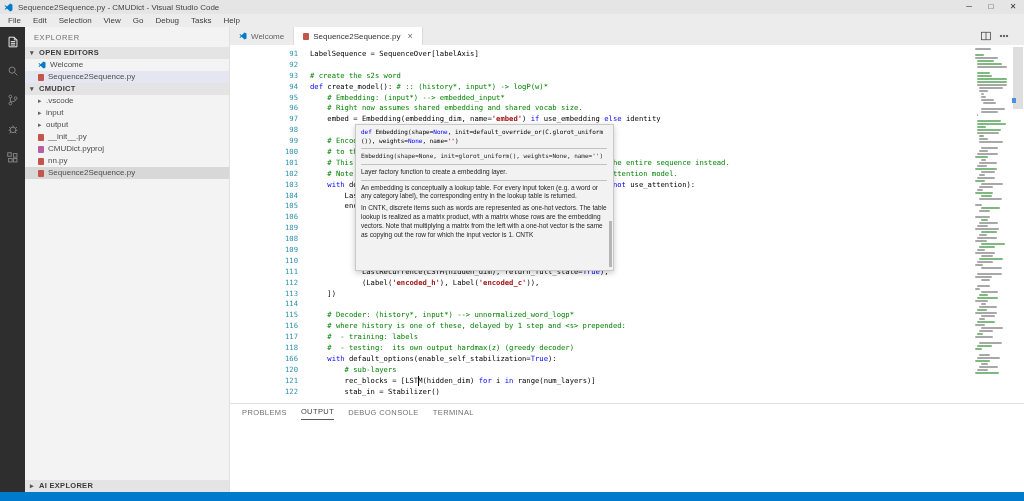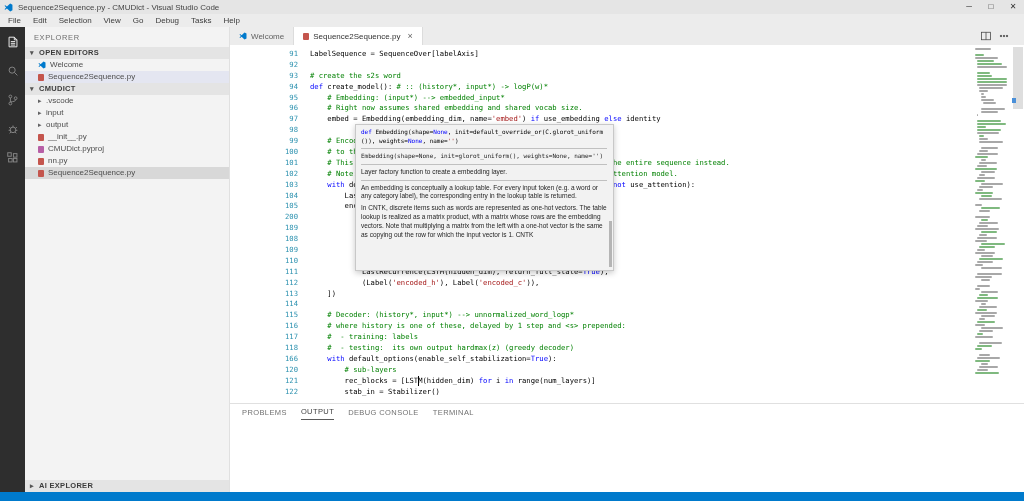--- a/index.html
+++ b/index.html
@@ -50,21 +50,21 @@
   .ed-actions { position:absolute; right:14px; top:0; height:18px; display:flex; align-items:center; gap:6px; color:#424242; }
   .ed-actions svg { width:12px; height:12px; stroke:currentColor; fill:none; stroke-width:1; }
 
   .code-area { position:absolute; left:0; top:18px; width:100%; height:358px; background:#fff; overflow:hidden; }
   .gutter { position:absolute; left:0; top:4px; width:74px; }
   .ln { height:10.9px; line-height:10.9px; font-family:"DejaVu Sans Mono", monospace; font-size:7.2px; color:#2b91af; text-align:right; padding-right:6px; }
   .code-lines { position:absolute; left:80px; top:4px; right:52px; }
   .cl { height:10.9px; line-height:10.9px; font-family:"DejaVu Sans Mono", monospace; font-size:7.2px; white-space:pre; color:#000; }
   .tk-k { color:#0000ff; }
   .tk-c { color:#008000; }
-  .tk-s { color:#a31515; }
+  .tk-s { color:#a31515;font-weight:bold; }
   .tk-t { color:#000000; }
   .cursor { position:absolute; width:1px; height:10px; background:#000; }
 
   .minimap { position:absolute; right:12px; top:0; width:39px; height:358px; background:#fff; padding-top:3px; }
   .mbar { height:2px; margin:0 0 1px 2px; border-radius:1px; }
 
   .scrollbar { position:absolute; right:0; top:0; width:12px; height:358px; }
   .sb-thumb { position:absolute; left:1px; top:2px; width:10px; height:62px; background:#c2c2c2; opacity:0.55; }
   .sb-marker { position:absolute; left:0; top:53px; width:4px; height:5px; background:#4a90d9; }
 
@@ -246,21 +246,21 @@
           <div class="ln">96</div>
           <div class="ln">97</div>
           <div class="ln">98</div>
           <div class="ln">99</div>
           <div class="ln">100</div>
           <div class="ln">101</div>
           <div class="ln">102</div>
           <div class="ln">103</div>
           <div class="ln">104</div>
           <div class="ln">105</div>
-          <div class="ln">200</div>
+          <div class="ln">106</div>
           <div class="ln">189</div>
           <div class="ln">108</div>
           <div class="ln">109</div>
           <div class="ln">110</div>
           <div class="ln">111</div>
           <div class="ln">112</div>
           <div class="ln">113</div>
           <div class="ln">114</div>
           <div class="ln">115</div>
           <div class="ln">116</div>

